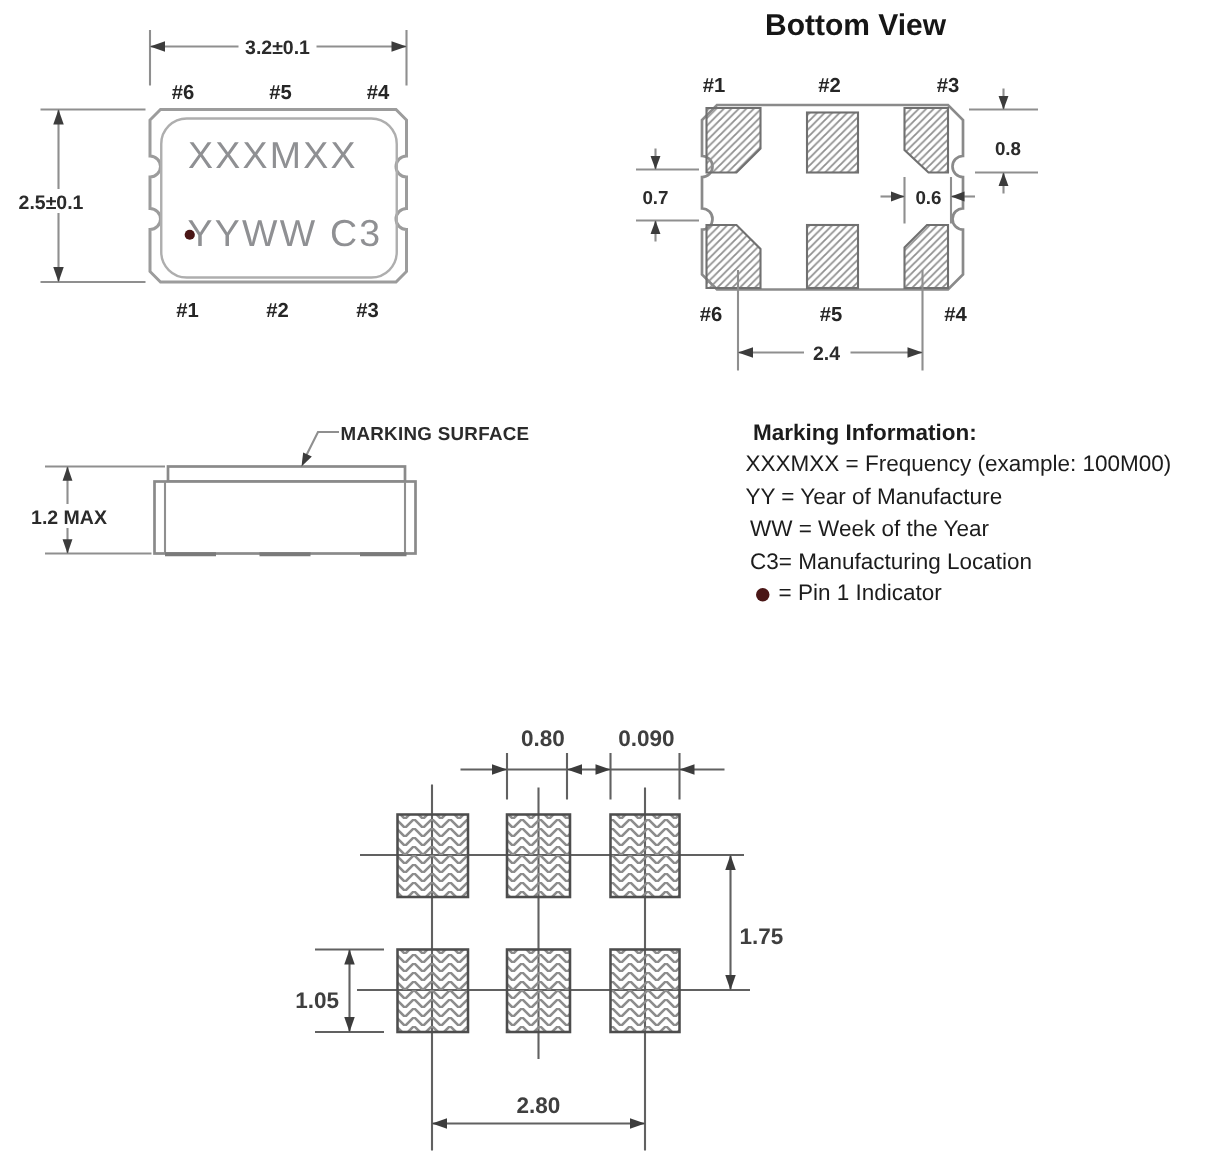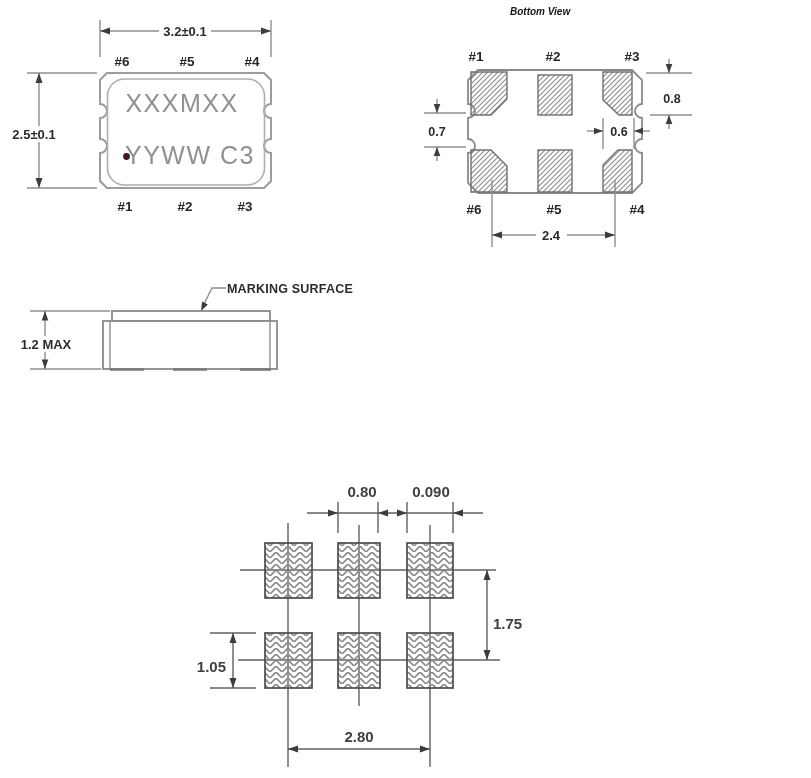--- a/index.html
+++ b/index.html
@@ -22,21 +22,21 @@
   .ln2  { stroke:#616161; stroke-width:1.4; fill:none; }
   .outline   { stroke:#9c9c9c; stroke-width:2;   fill:#fff; }
   .outline-b { stroke:#8a8a8a; stroke-width:1.8; fill:#fff; }
   .inner     { stroke:#aeaeae; stroke-width:1.6; fill:none; }
   .arr  { fill:#3c3c3c; stroke:none; }
   .wbg  { fill:#ffffff; stroke:none; }
   .pad-b  { fill:url(#hatchDiag);    stroke:#707070; stroke-width:1.4; }
   .pad-lp { fill:url(#hatchHerring); stroke:#4d4d4d; stroke-width:1.7; }
 
   
-  .title { position:absolute; color:#161616; font-weight:600; font-size:10px; white-space:nowrap;font-style:italic; }
+  .title { position:absolute; color:#161616; font-weight:600; font-size:20px; white-space:nowrap; }
   .bottom-view-title { left:510px; top:6px; }
   .dims-note { left:317px; top:425px; }
 
   .marking-info { position:absolute; left:497px; top:278px; color:#1c1c1c; font-size:15px; line-height:21.4px; }
   .marking-info .mi-title { font-weight:bold; font-size:15px; padding-left:5px; }
   .mi-line { white-space:nowrap; }
   .mi-line.ind { padding-left:3px; }
   .pin1-dot {
     display:inline-block; width:9px; height:9px; border-radius:50%;
     background:#4a1616; margin:0 6px 0 7px; vertical-align:-1px;
@@ -231,14 +231,22 @@
         <line class="ln2" x1="288" y1="749" x2="430" y2="749"></line>
         <path class="arr" d="M288,749 l10,-3.5 v7 Z"></path>
         <path class="arr" d="M430,749 l-10,-3.5 v7 Z"></path>
         <text class="t-lp" x="359" y="742" text-anchor="middle">2.80</text>
       </g>
     </g>
   </svg>
 
   <div class="title bottom-view-title">Bottom View</div>
 
+  <div class="marking-info">
+    <div class="mi-title">Marking Information:</div>
+    <div class="mi-line">XXXMXX = Frequency (example: 100M00)</div>
+    <div class="mi-line">YY = Year of Manufacture</div>
+    <div class="mi-line ind">WW = Week of the Year</div>
+    <div class="mi-line ind">C3= Manufacturing Location</div>
+    <div class="mi-line"><span class="pin1-dot"></span><span>= Pin 1 Indicator</span></div>
+  </div>
 
 </div>
 
 </body></html>

